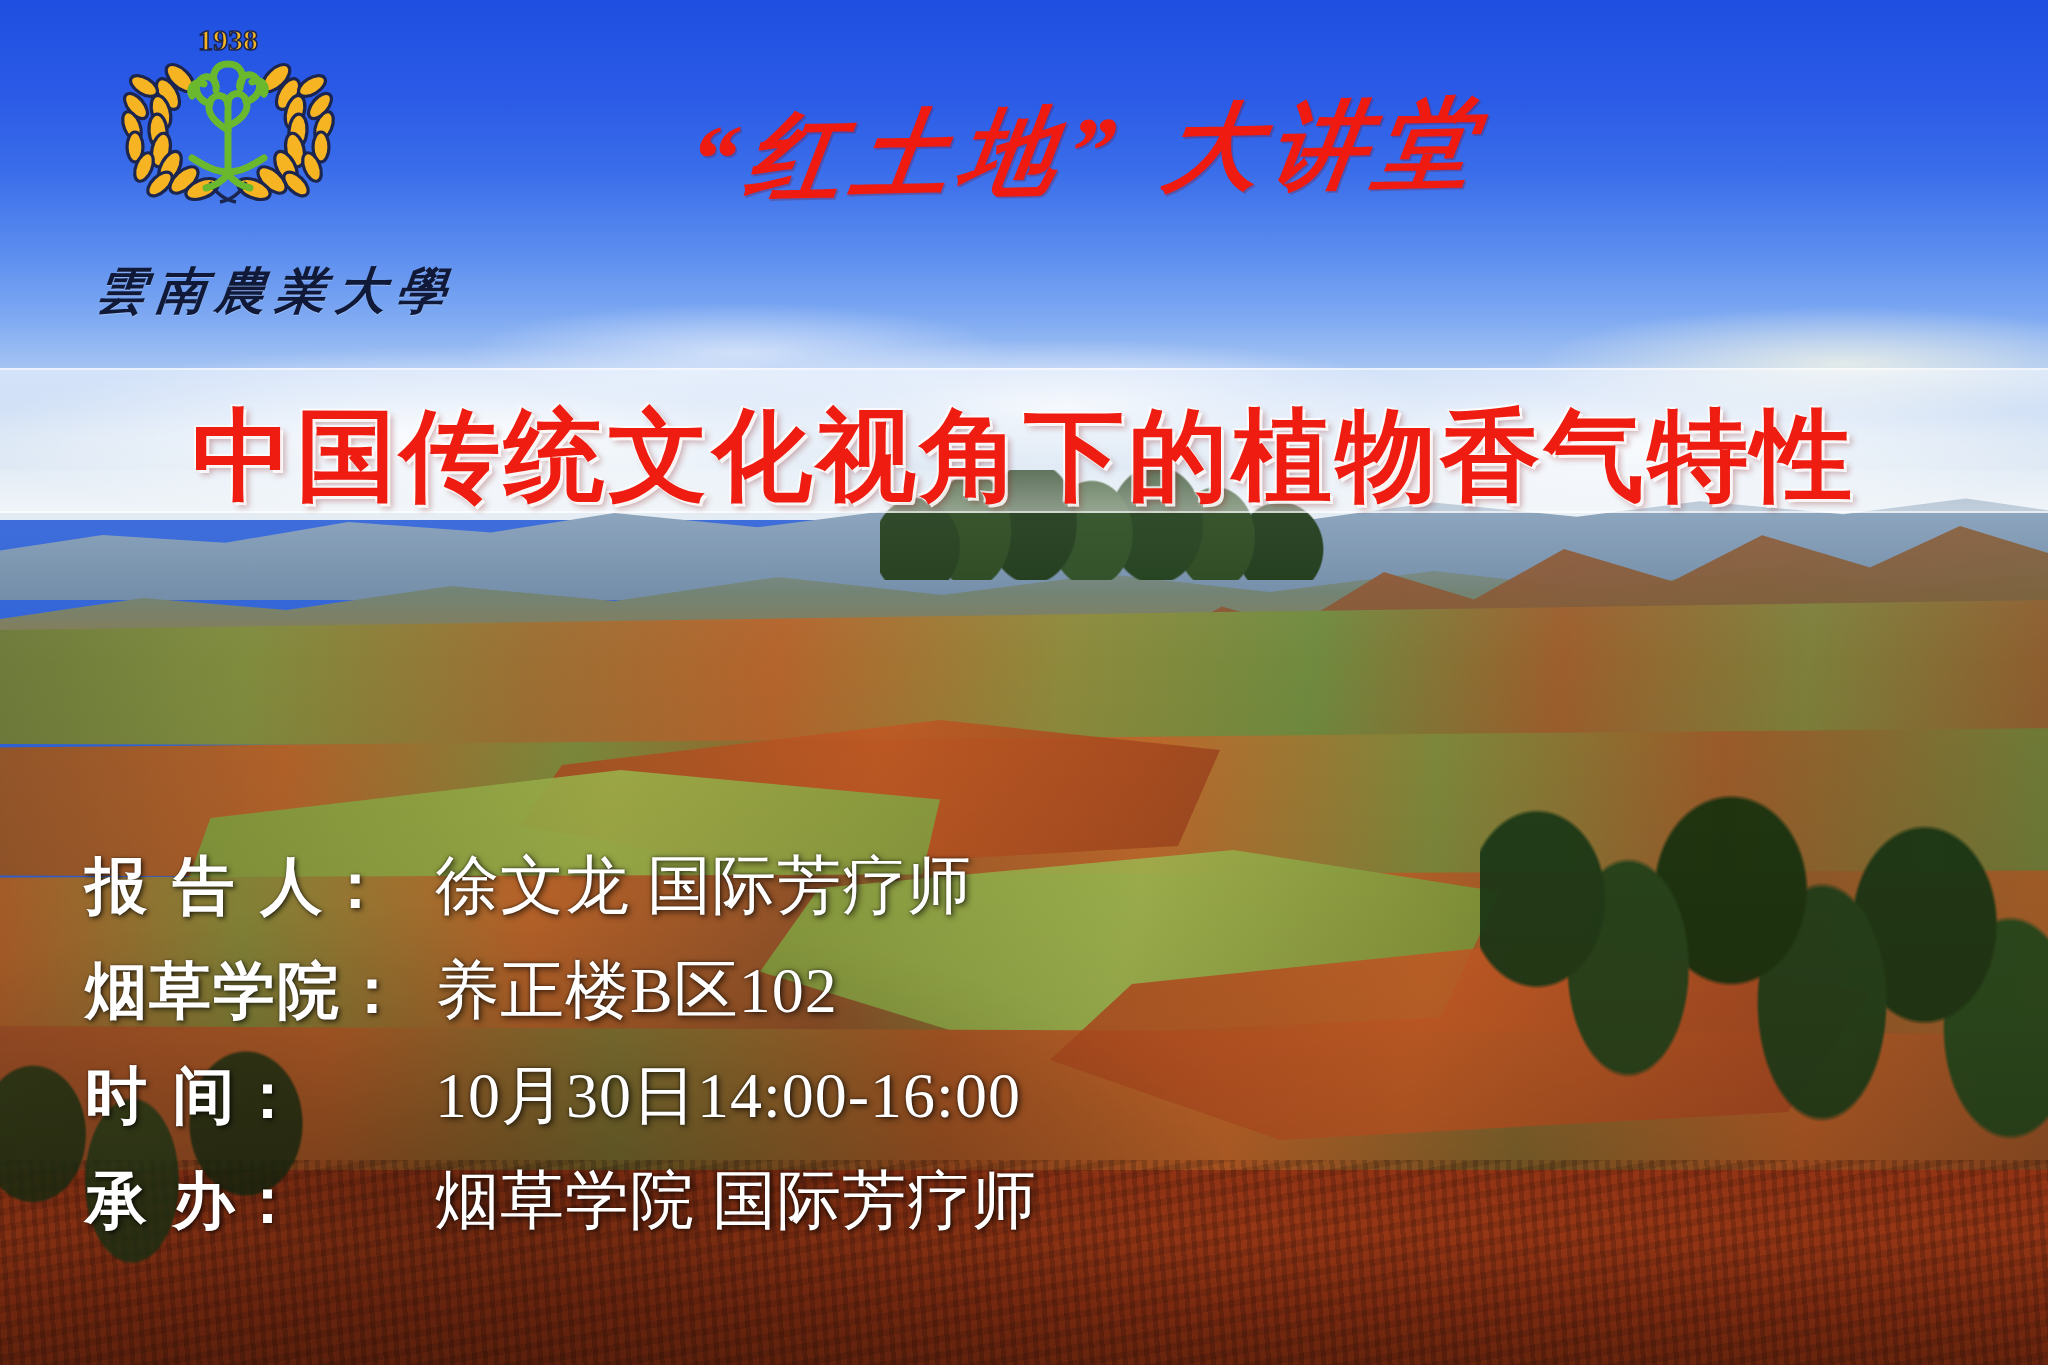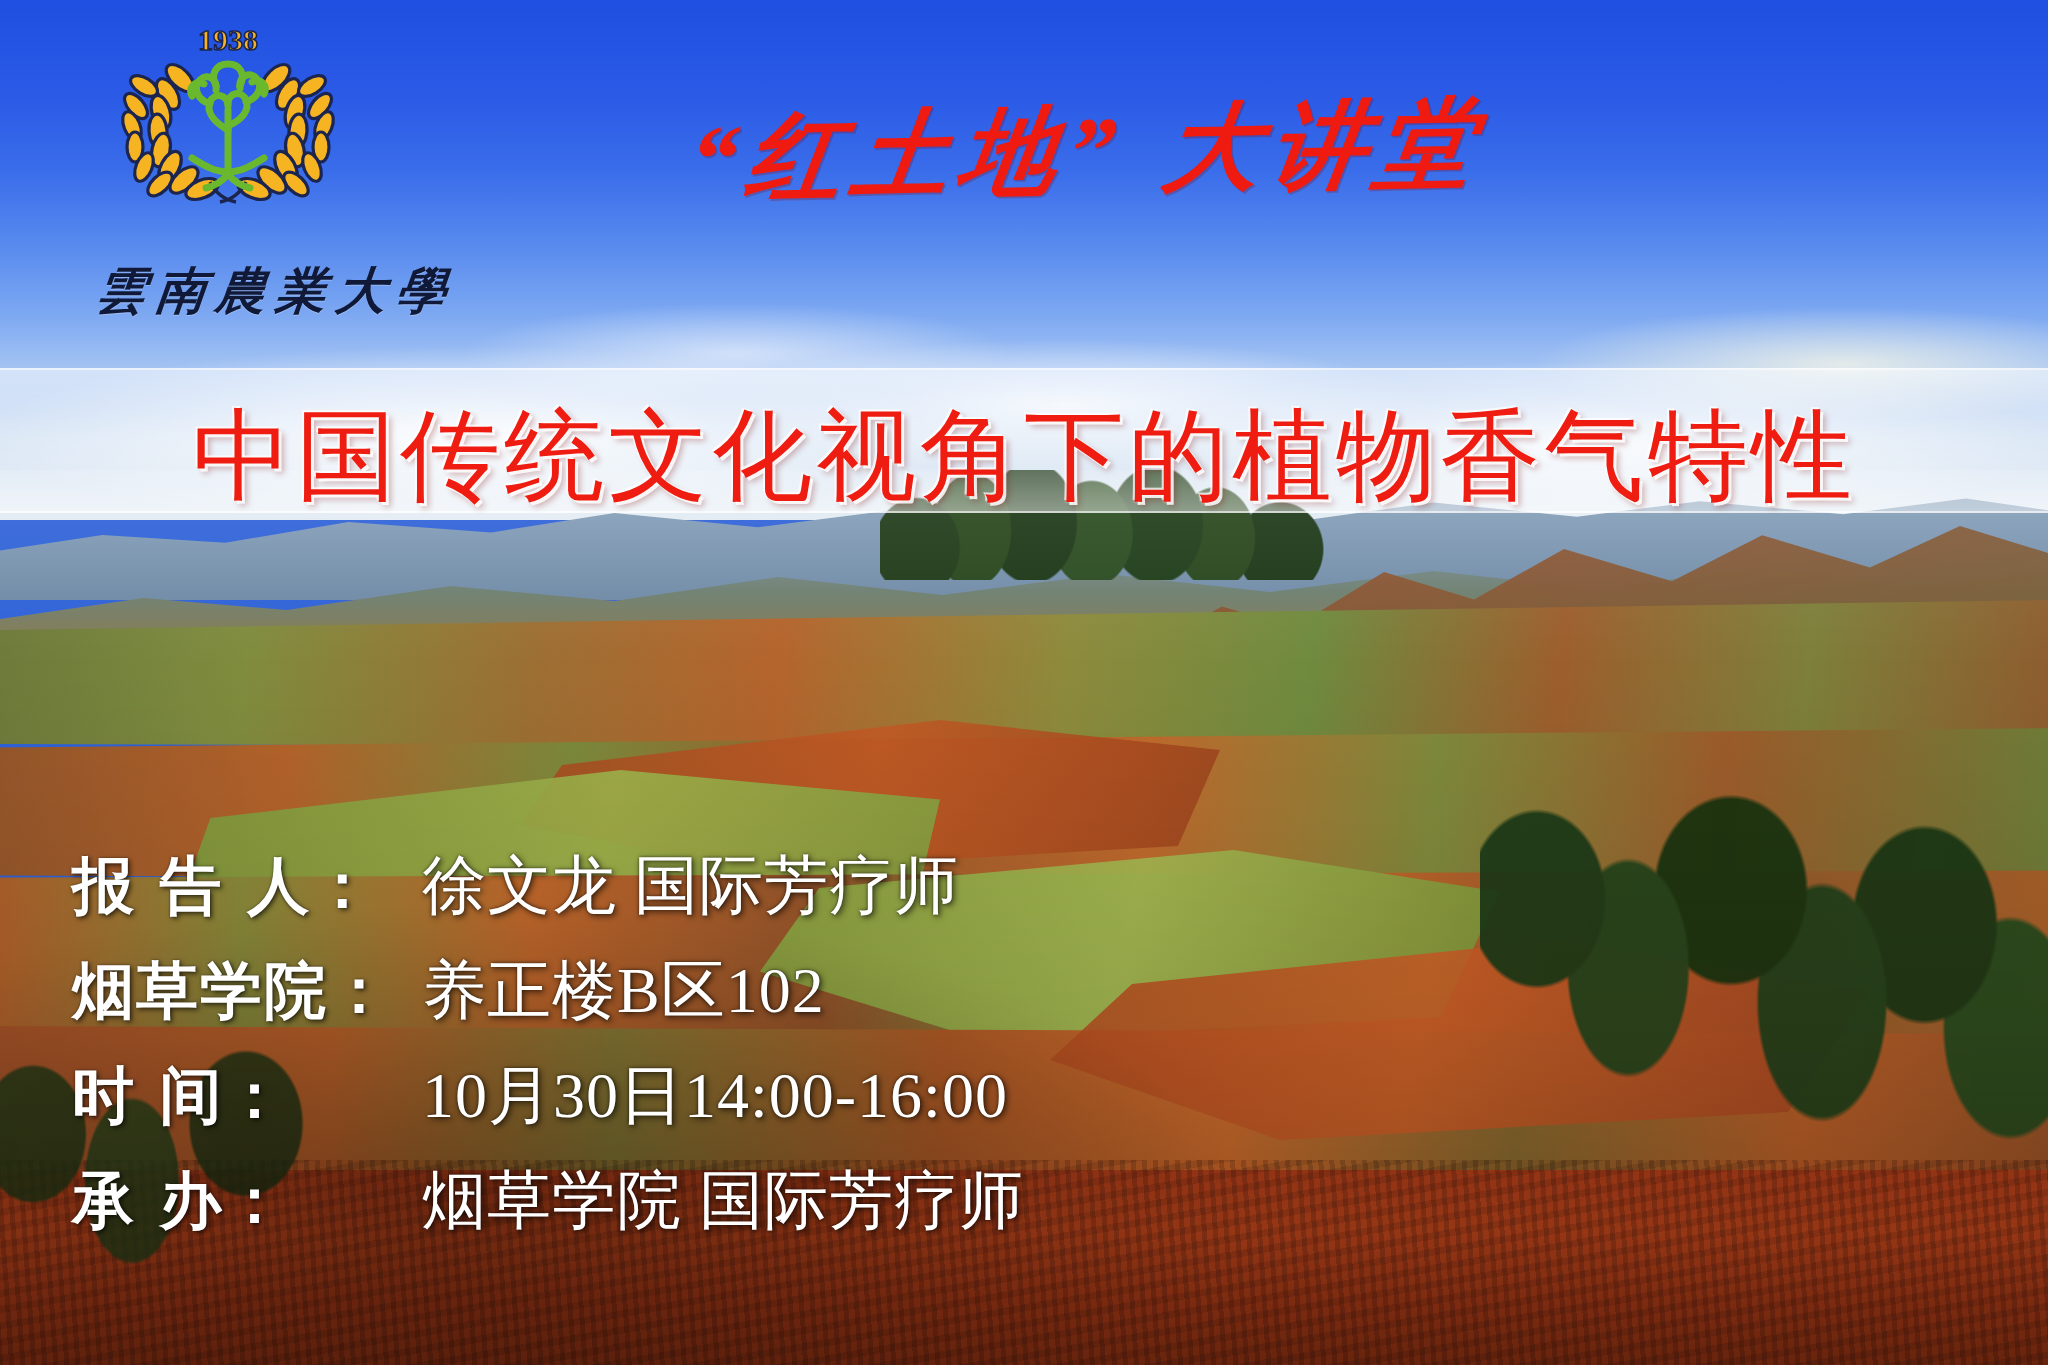--- a/index.html
+++ b/index.html
@@ -192,34 +192,34 @@
     transform:skewX(-9deg) rotate(-1.2deg);
     text-shadow:2px 2px 0 rgba(140,0,0,.25);
   }
   .lecture-title .gap{display:inline-block;width:40px;}
 
   
   .headline{
     position:absolute;left:0;top:390px;width:2048px;
     text-align:center;white-space:nowrap;
     font-family:"DejaVu Sans","Liberation Sans",sans-serif;
-    font-weight:400;
+    font-weight:700;
     font-size:100px;
     letter-spacing:4px;
     color:#ee1c11;
     text-shadow:
       0 0 3px rgba(255,255,255,.95),
       3px 3px 0 rgba(255,255,255,.85),
       -2px -2px 0 rgba(255,255,255,.7),
       5px 5px 6px rgba(120,0,0,.30);
   }
 
   
   .info{
-    position:absolute;left:72px;top:810px;width:1300px;
+    position:absolute;left:85px;top:810px;width:1300px;
   }
   .info-row{
     display:flex;align-items:baseline;
     height:105px;
     white-space:nowrap;
   }
   .info-label{
     font-family:"DejaVu Sans","Liberation Sans",sans-serif;
     font-weight:700;font-size:62px;
     color:#ffffff;

